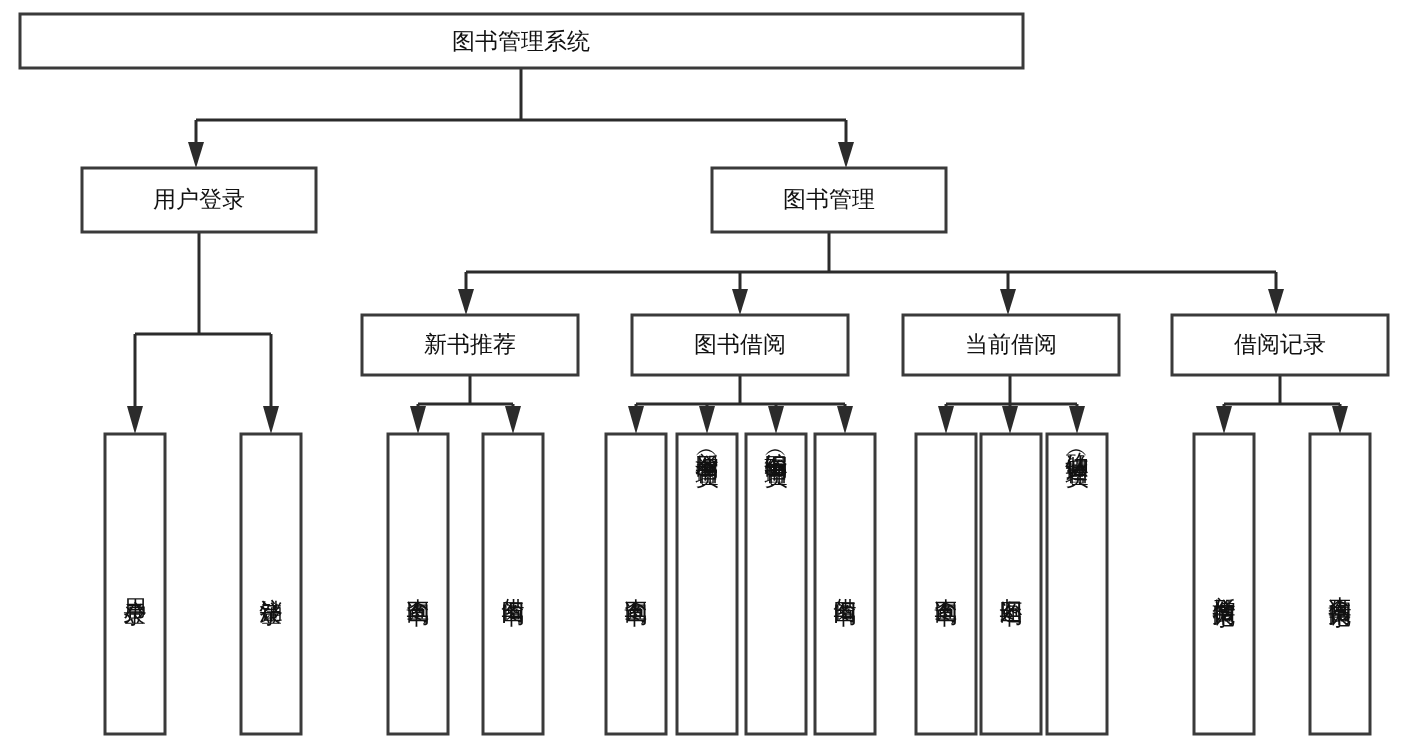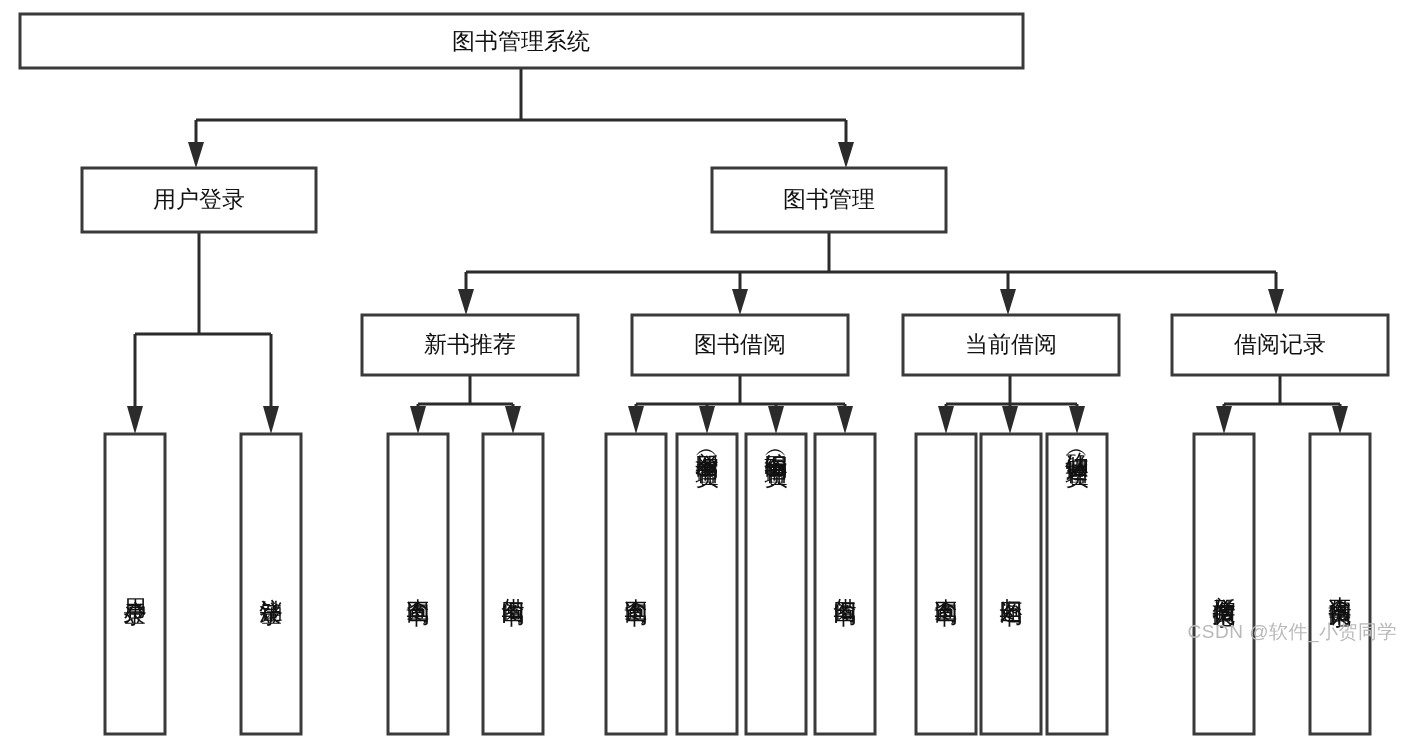--- a/index.html
+++ b/index.html
@@ -252,15 +252,14 @@
   </div>
 
   <div class="vlabel-wrap" style="left:1194px; top:434px; width:60px; height:300px;">
     <span class="vlabel">新增借阅记录</span>
   </div>
 
   <div class="vlabel-wrap" style="left:1310px; top:434px; width:60px; height:300px;">
     <span class="vlabel">查询借阅记录</span>
   </div>
 
-  <div class="watermark">CSDN @软件_小贺同学</div>
 
 </div>
 
 </body></html>

